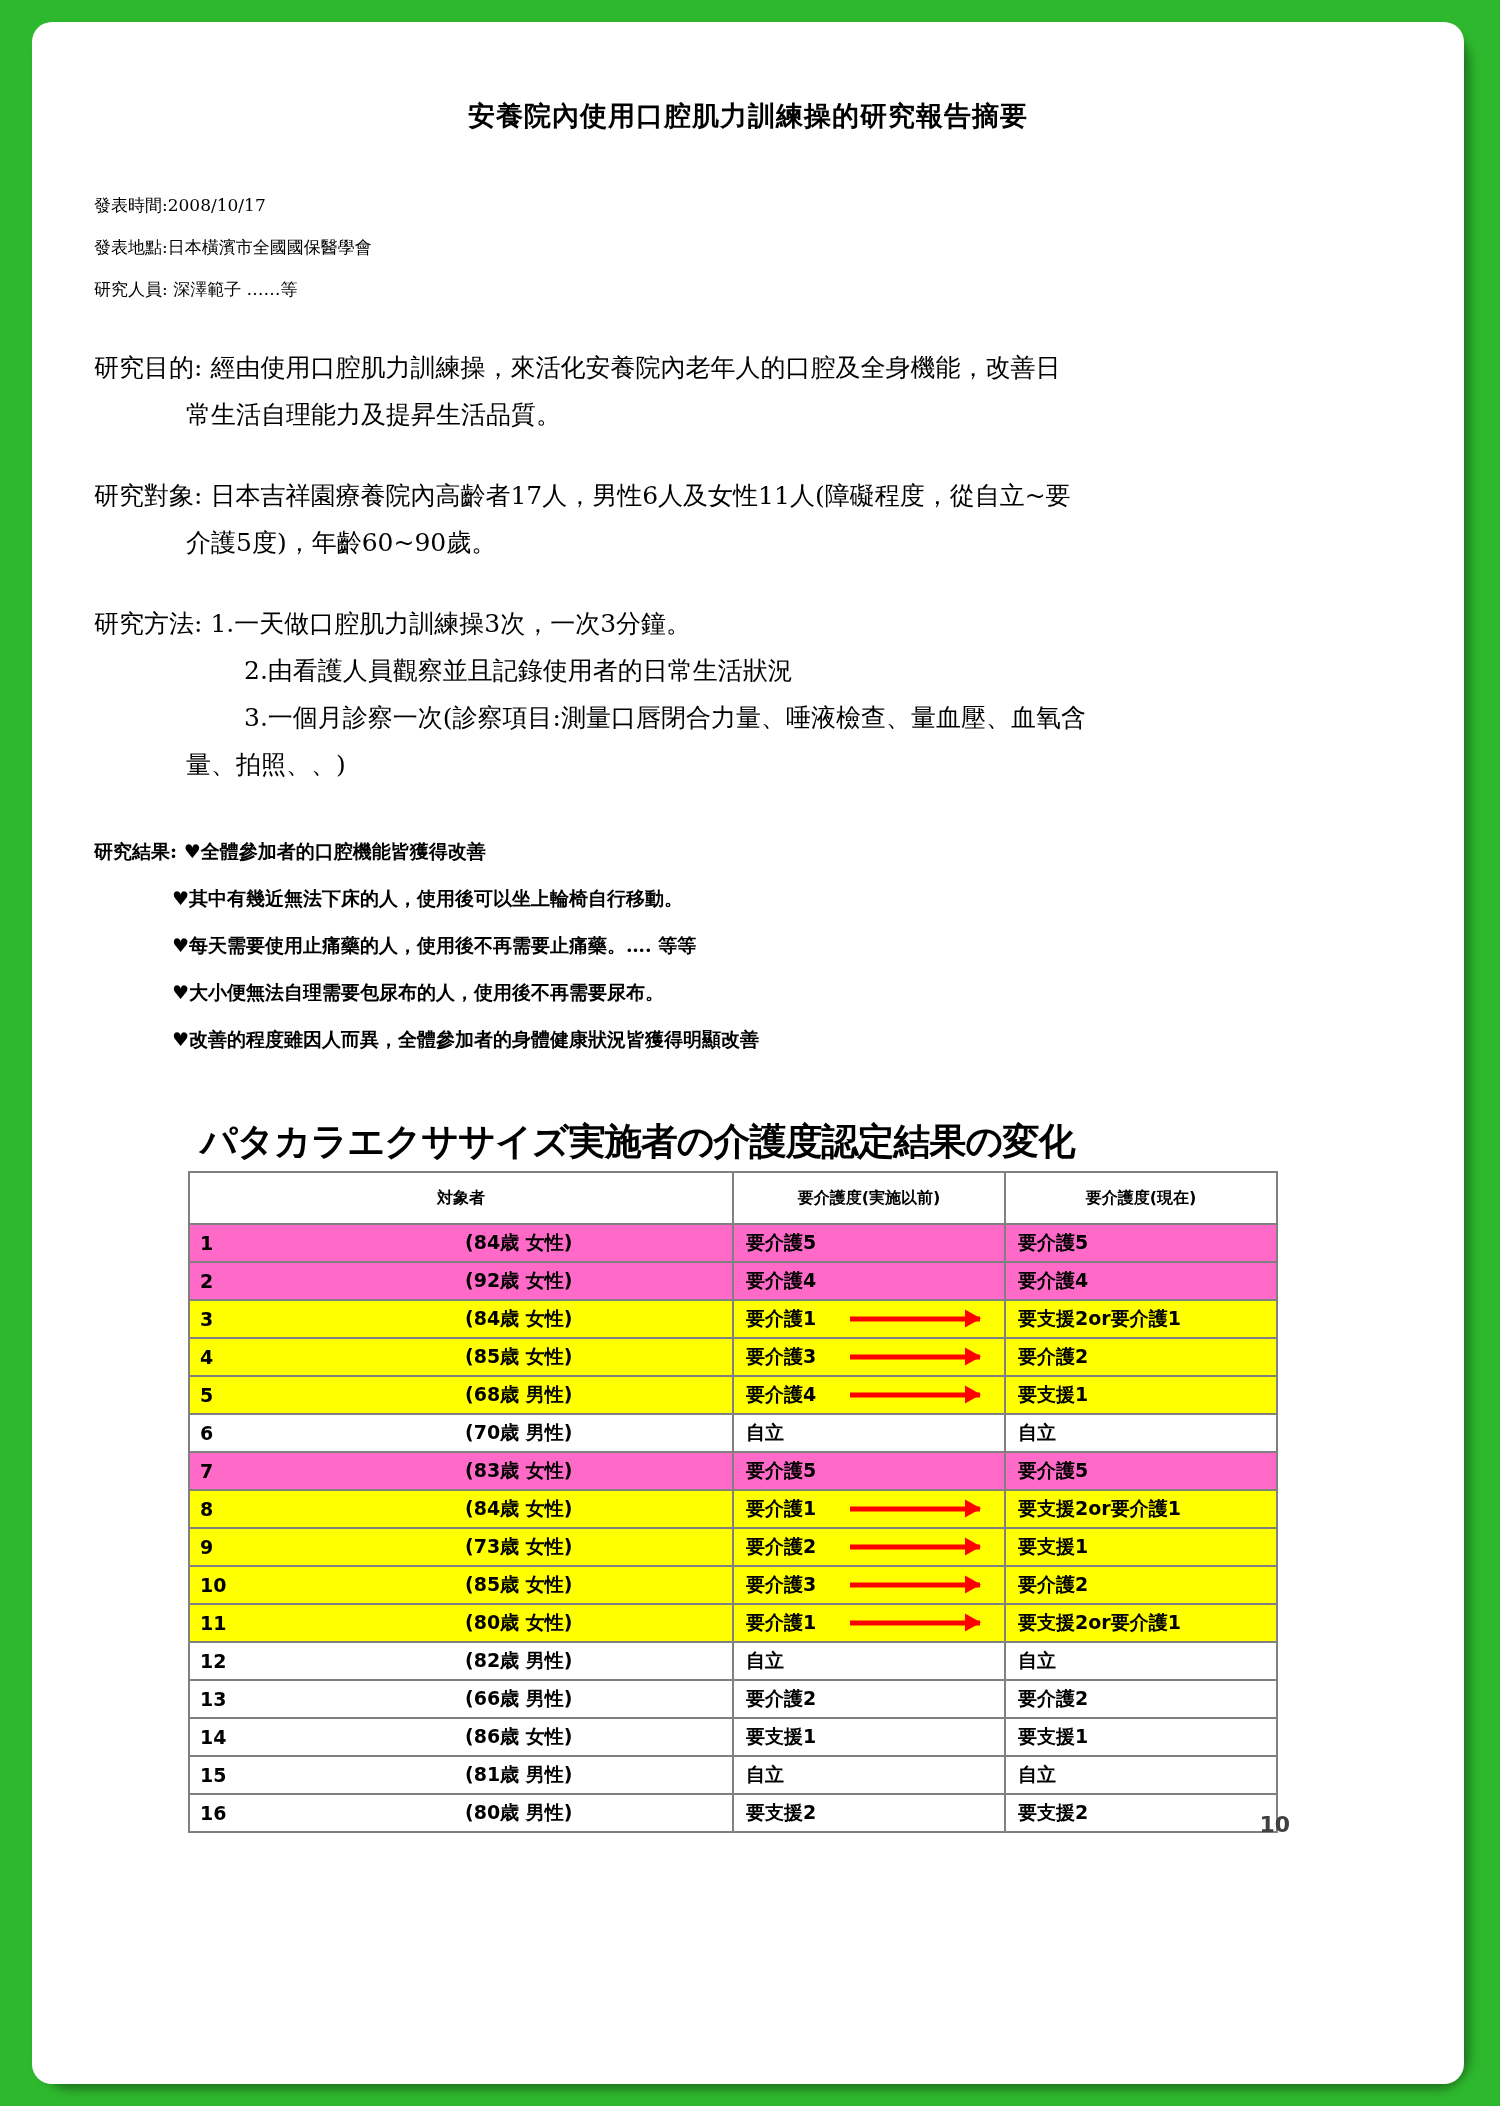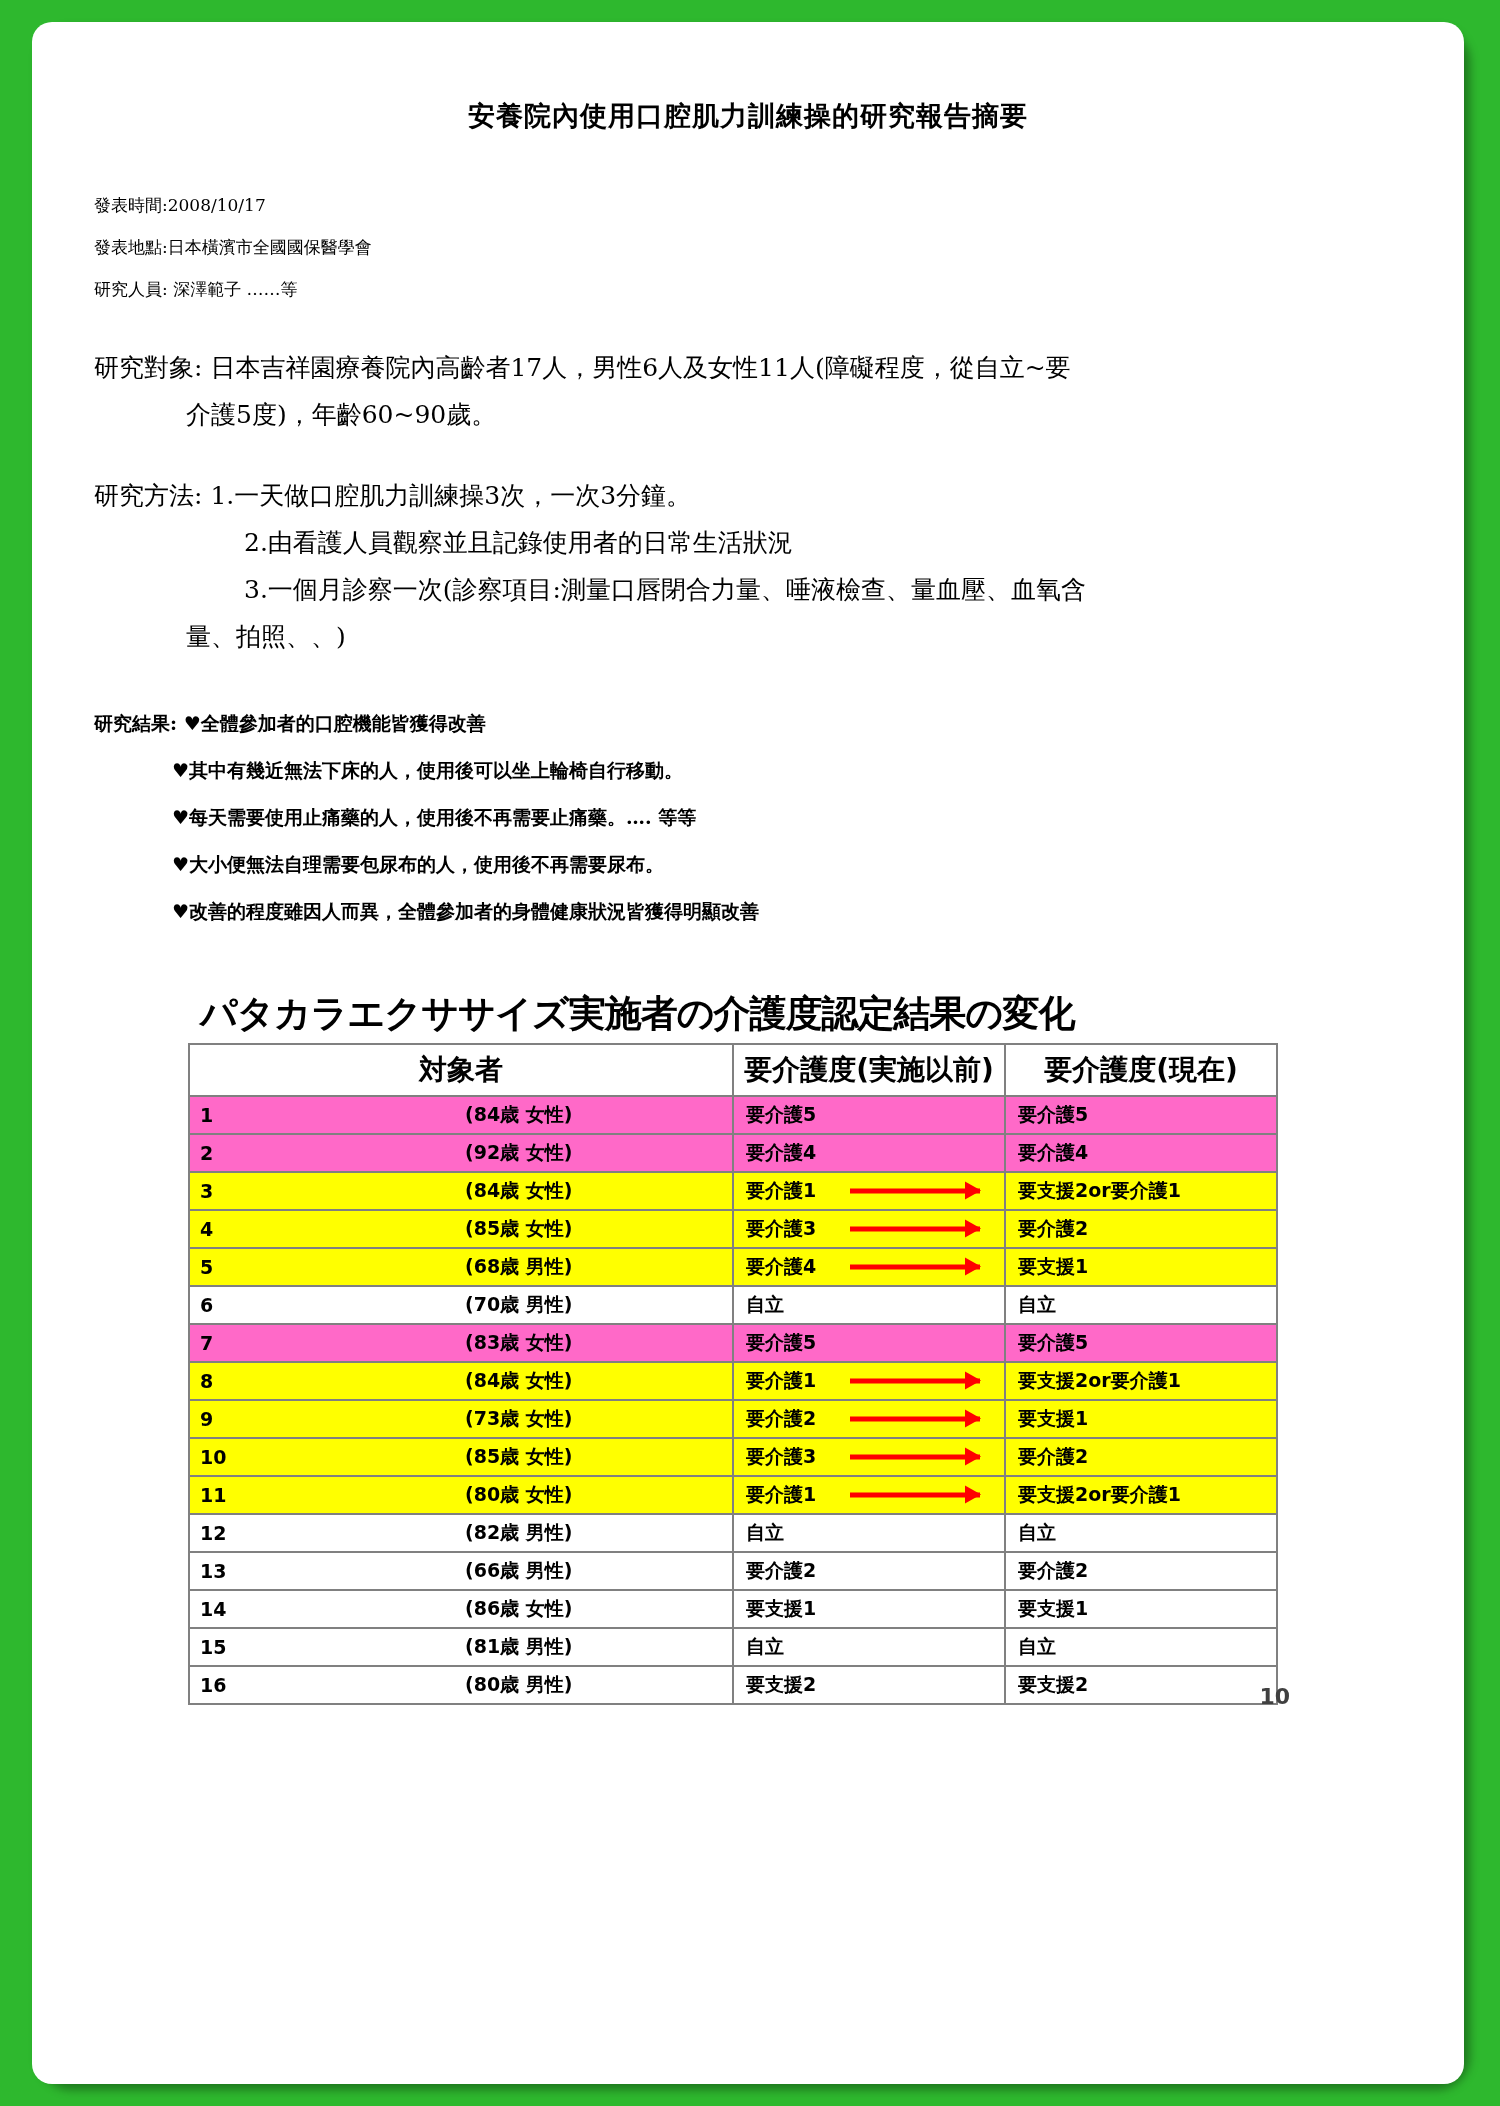--- a/index.html
+++ b/index.html
@@ -107,21 +107,21 @@
     padding:0;
     height:38px;
     font-size:19px;
     font-weight:bold;
     color:#000;
     vertical-align:middle;
   }
   table.care th {
     text-align:center;
     height:52px;
-    font-size:28px;
+    font-size:16px;
     background:#ffffff;
   }
   .c-num { width:48px; text-align:left; padding-left:10px !important; border-right:0 !important; }
   .c-sub { border-left:0 !important; padding-left:4px !important; }
   .c-before { position:relative; padding-left:12px !important; }
   .c-after { padding-left:12px !important; }
 
   .row-pink td { background:#ff69c8; }
   .row-yellow td { background:#ffff00; }
   .row-white td { background:#ffffff; }
@@ -166,20 +166,27 @@
     <div class="doc">
 
       <div class="title">安養院內使用口腔肌力訓練操的研究報告摘要</div>
 
       <div class="meta">
         <div>發表時間:2008/10/17</div>
         <div>發表地點:日本橫濱市全國國保醫學會</div>
         <div>研究人員: 深澤範子 ……等</div>
       </div>
 
+      <div class="block">
+        <div>
+          <span class="lbl">研究目的:</span>
+          <span>經由使用口腔肌力訓練操，來活化安養院內老年人的口腔及全身機能，改善日</span>
+        </div>
+        <div class="indent-hang">常生活自理能力及提昇生活品質。</div>
+      </div>
 
       <div class="block">
         <div>
           <span class="lbl">研究對象:</span>
           <span>日本吉祥園療養院內高齡者17人，男性6人及女性11人(障礙程度，從自立~要</span>
         </div>
         <div class="indent-hang">介護5度)，年齡60~90歲。</div>
       </div>
 
       <div class="block">

